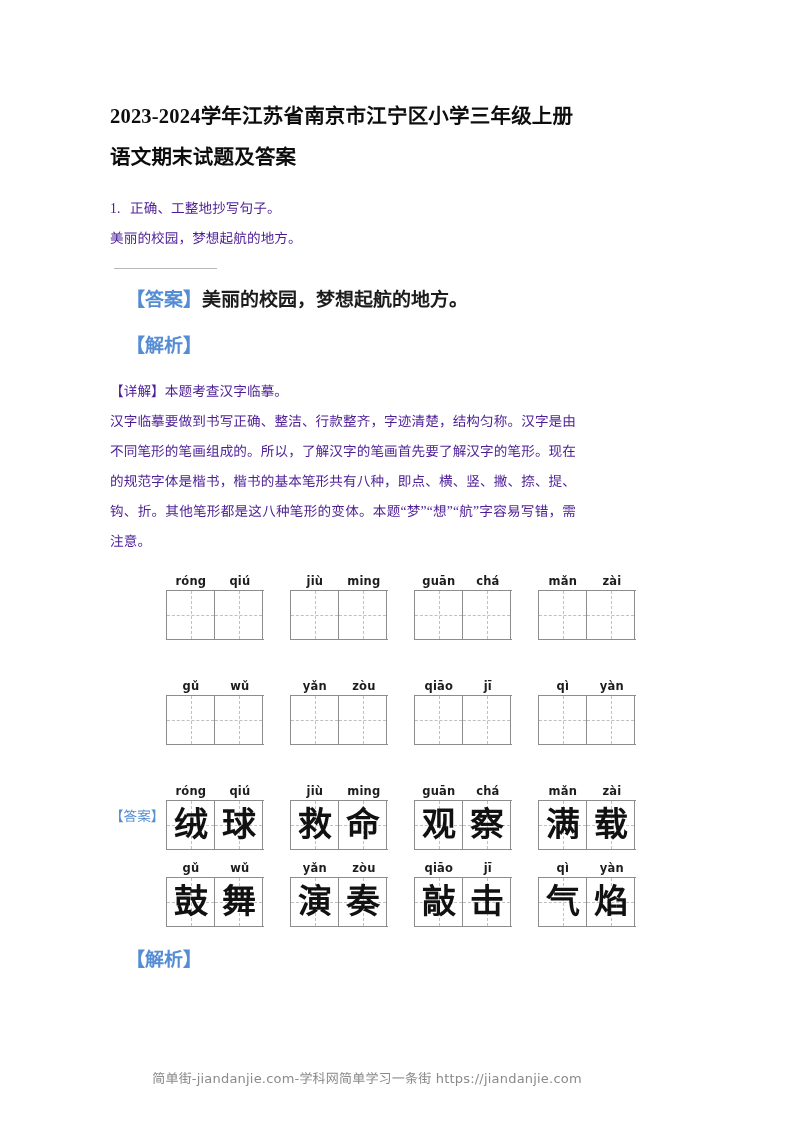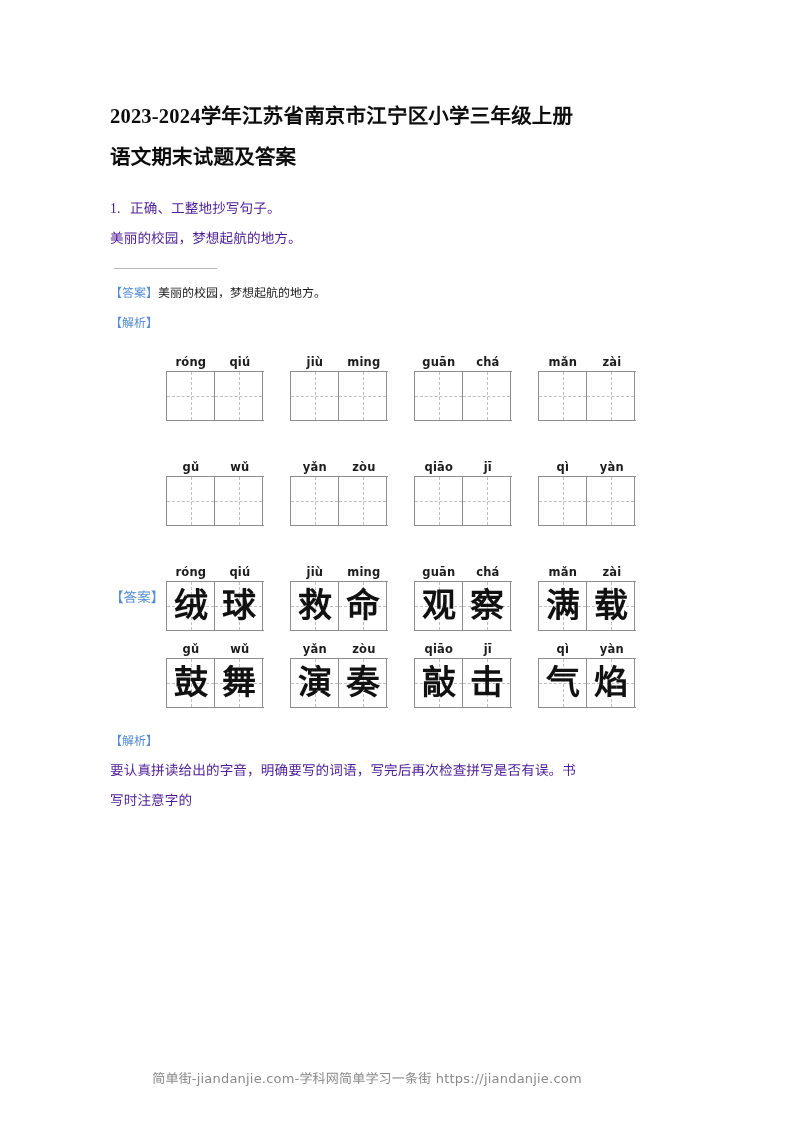--- a/index.html
+++ b/index.html
@@ -53,24 +53,25 @@
   .qnum {
     display: inline-block;
     min-width: 20px;
   }
 
   
   .tag {
     color: #548dd4;
   }
   .tag-line {
-    font-size: 12px;
+    font-size: 19px;
     line-height: 30px;
-    margin: 0;
+    margin: 16px;
     color: #1c1c1c;
+    font-weight: bold;
   }
 
   
   .sep {
     width: 103px;
     height: 0;
     border: none;
     border-top: 1px solid #b9b9b9;
     margin: 14px 0 9px 4px;
   }
@@ -189,21 +190,25 @@
   <hr class="sep">
 
   <p class="tag-line">
     <span class="tag">【答案】</span><span>美丽的校园，梦想起航的地方。</span>
   </p>
 
   <p class="tag-line">
     <span class="tag">【解析】</span>
   </p>
 
-
+  <p class="para">
+    <span>【详解】</span><span>本题考查汉字临摹。</span>
+  </p>
+
+  <p class="para">汉字临摹要做到书写正确、整洁、行款整齐，字迹清楚，结构匀称。汉字是由不同笔形的笔画组成的。所以，了解汉字的笔画首先要了解汉字的笔形。现在的规范字体是楷书，楷书的基本笔形共有八种，即点、横、竖、撇、捺、提、钩、折。其他笔形都是这八种笔形的变体。本题“梦”“想”“航”字容易写错，需注意。</p>
 
 
   <div class="grid-row r1">
     <div class="answer-label" style="visibility:hidden">【答案】</div>
     <div class="word-block">
       <div class="pinyin-row">
         <div class="pinyin">róng</div>
         <div class="pinyin">qiú</div>
       </div>
       <div class="cells">
@@ -437,17 +442,16 @@
           </div>
       </div>
     </div>
   </div>
 
   <p class="tag-line" style="margin-top:18px">
     <span class="tag">【解析】</span>
   </p>
 
 
-  <p class="para">要认真拼读给出的字音，明确要写的词语，写完后再次检查拼写是否有误。书写时注意字的</p>
 
   <div class="footer">简单街-jiandanjie.com-学科网简单学习一条街 https://jiandanjie.com</div>
 
 </div>
 
 </body></html>

